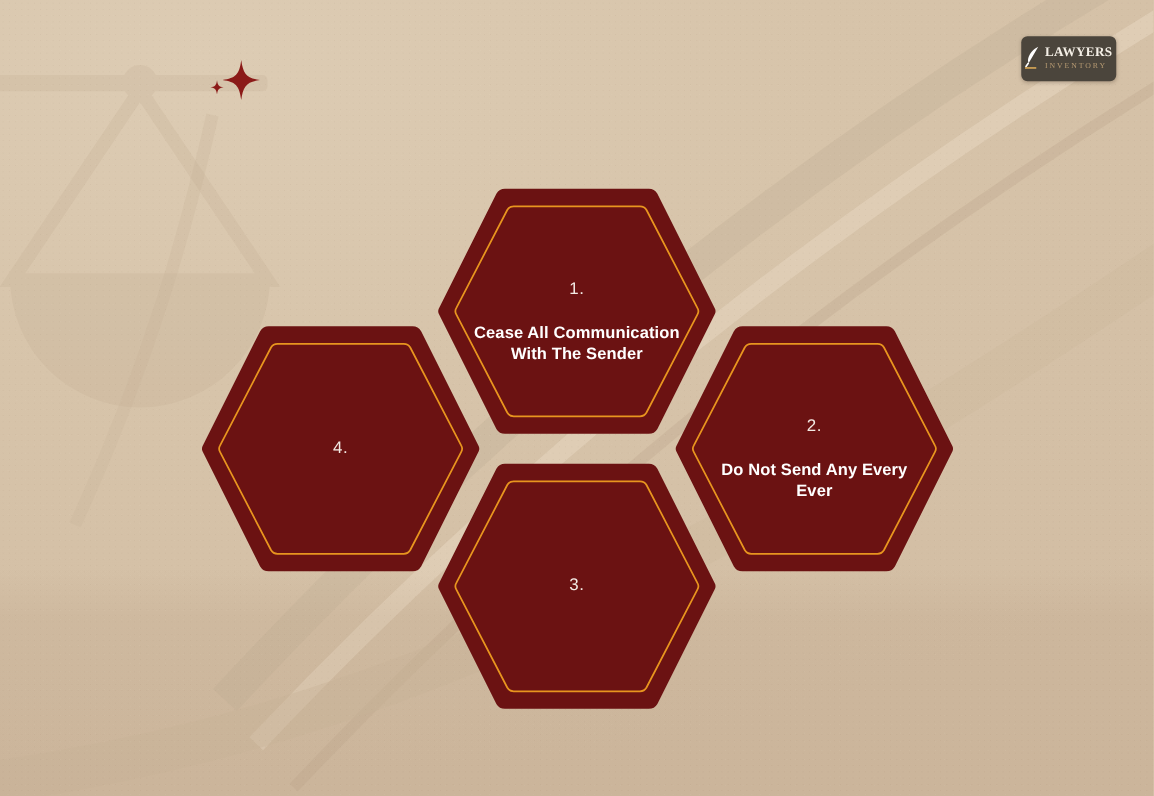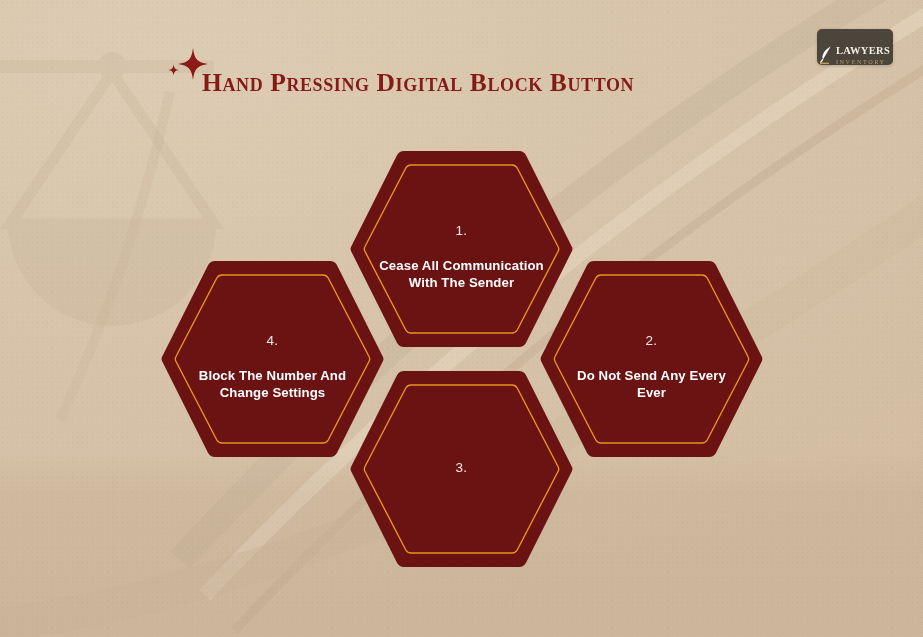--- a/index.html
+++ b/index.html
@@ -95,21 +95,21 @@
   
   .logo-box {
     position: absolute;
     left: 817px;
     top: 29px;
     width: 76px;
     height: 36px;
     background: #4b453c;
     border-radius: 5px;
     display: flex;
-    align-items: flex-end;
+    align-items: center;
     justify-content: center;
     gap: 4px;
     padding: 0 6px;
     box-shadow: 0 1px 3px rgba(60,45,30,.25);
   }
 
   .logo-quill { flex: none; margin-top: -2px; }
 
   .logo-text { display: flex; flex-direction: column; line-height: 1; }
 
@@ -216,21 +216,20 @@
 
   <div class="title-row">
     <div class="sparkle-wrap">
       <svg viewBox="0 0 44 44" width="44" height="44">
         <path d="M27 2 C 28.5 13.5 31.5 16.5 42 18 C 31.5 19.5 28.5 22.5 27 34 C 25.5 22.5 22.5 19.5 12 18 C 22.5 16.5 25.5 13.5 27 2 Z" fill="#8b1a18"></path>
         <path d="M7.5 20 C 8.2 25 9.4 26.2 14 27 C 9.4 27.8 8.2 29 7.5 34 C 6.8 29 5.6 27.8 1 27 C 5.6 26.2 6.8 25 7.5 20 Z" fill="#8b1a18" transform="translate(-1,-4) scale(0.82) translate(3,7)"></path>
       </svg>
     </div>
   </div>
 
-  <div class="page-title">Hand Pressing Digital Block Button</div>
 
   <div class="logo-box">
     <svg class="logo-quill" width="12" height="20" viewBox="0 0 12 20">
       <path d="M10.6 1.4 C 6.8 3.2 3.6 6.6 2.6 10.6 C 2.2 12.2 2.4 13.4 3 14.4 L 10.6 1.4 Z" fill="#ffffff"></path>
       <path d="M2.6 14.6 L 0.8 17.2" stroke="#ffffff" stroke-width="1.3" stroke-linecap="round"></path>
       <rect x="0" y="17.6" width="9" height="1.5" fill="#c59a52"></rect>
     </svg>
     <div class="logo-text">
       <span class="logo-main">LAWYERS</span>
       <span class="logo-sub">INVENTORY</span>
@@ -269,17 +268,16 @@
     </div>
   </div>
 
   <div class="hex" id="hex-4">
     <svg viewBox="0 0 229 200" preserveAspectRatio="none">
       <path d="M57 2 L172 2 A8 8 0 0 1 178.9 5.9 L225 98 A5 5 0 0 1 225 102 L178.9 194.1 A8 8 0 0 1 172 198 L57 198 A8 8 0 0 1 50.1 194.1 L4 102 A5 5 0 0 1 4 98 L50.1 5.9 A8 8 0 0 1 57 2 Z" fill="#6b1212"></path>
       <path d="M64 16 L165 16 A6 6 0 0 1 170.2 19 L211 97.5 A5 5 0 0 1 211 102.5 L170.2 181 A6 6 0 0 1 165 184 L64 184 A6 6 0 0 1 58.8 181 L18 102.5 A5 5 0 0 1 18 97.5 L58.8 19 A6 6 0 0 1 64 16 Z" fill="none" stroke="#e8951f" stroke-width="1.4"></path>
     </svg>
     <div class="hex-content">
       <div class="hex-num">4.</div>
-      <div class="hex-label">Block The Number And Change Settings</div>
     </div>
   </div>
 
 </div>
 
 </body></html>

